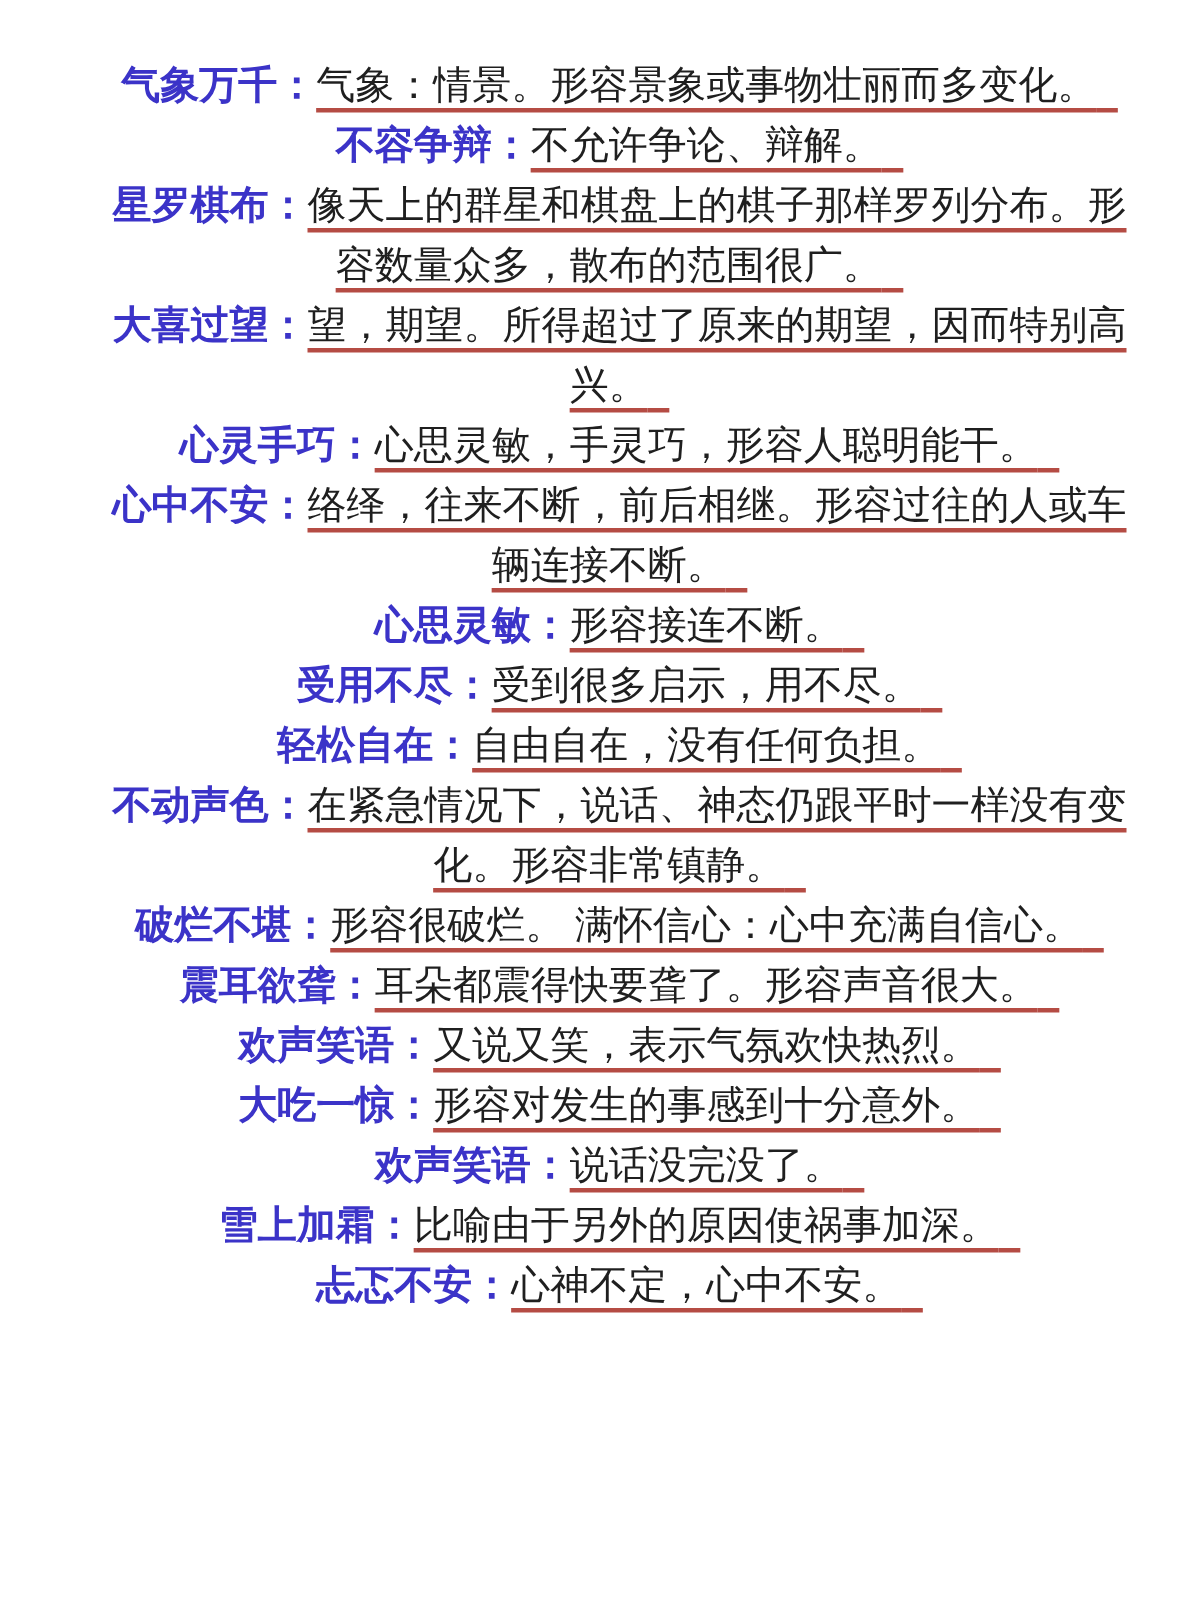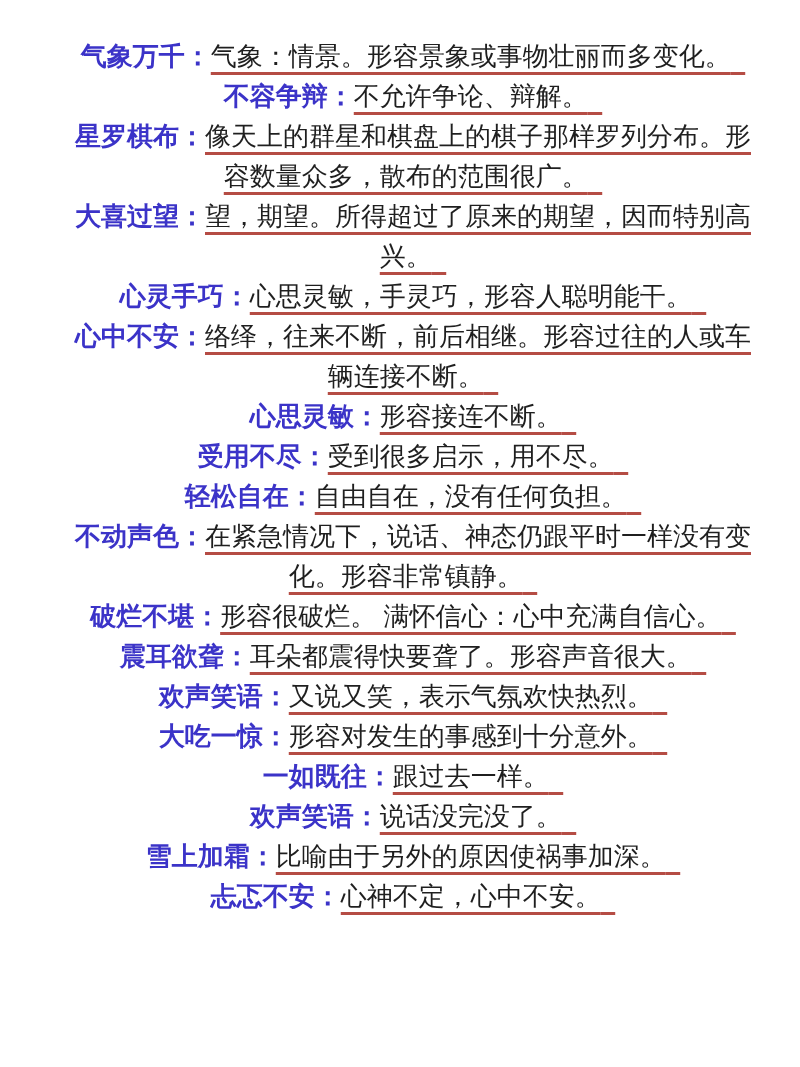--- a/index.html
+++ b/index.html
@@ -80,21 +80,20 @@
 
   <div class="entry"><span class="term">破烂不堪</span><span class="colon">：</span><span class="def">形容很破烂。 满怀信心：心中充满自信心。</span></div>
 
 
   <div class="entry"><span class="term">震耳欲聋</span><span class="colon">：</span><span class="def">耳朵都震得快要聋了。形容声音很大。</span></div>
 
   <div class="entry"><span class="term">欢声笑语</span><span class="colon">：</span><span class="def">又说又笑，表示气氛欢快热烈。</span></div>
 
   <div class="entry"><span class="term">大吃一惊</span><span class="colon">：</span><span class="def">形容对发生的事感到十分意外。</span></div>
 
-  <div class="entry"><span class="term">一如既往</span><span class="colon">：</span><span class="def">跟过去一样。</span></div>
 
   <div class="entry"><span class="term">欢声笑语</span><span class="colon">：</span><span class="def">说话没完没了。</span></div>
 
   <div class="entry"><span class="term">雪上加霜</span><span class="colon">：</span><span class="def">比喻由于另外的原因使祸事加深。</span></div>
 
   <div class="entry"><span class="term">忐忑不安</span><span class="colon">：</span><span class="def">心神不定，心中不安。</span></div>
 </div>
 </div>
 
 </body></html>

